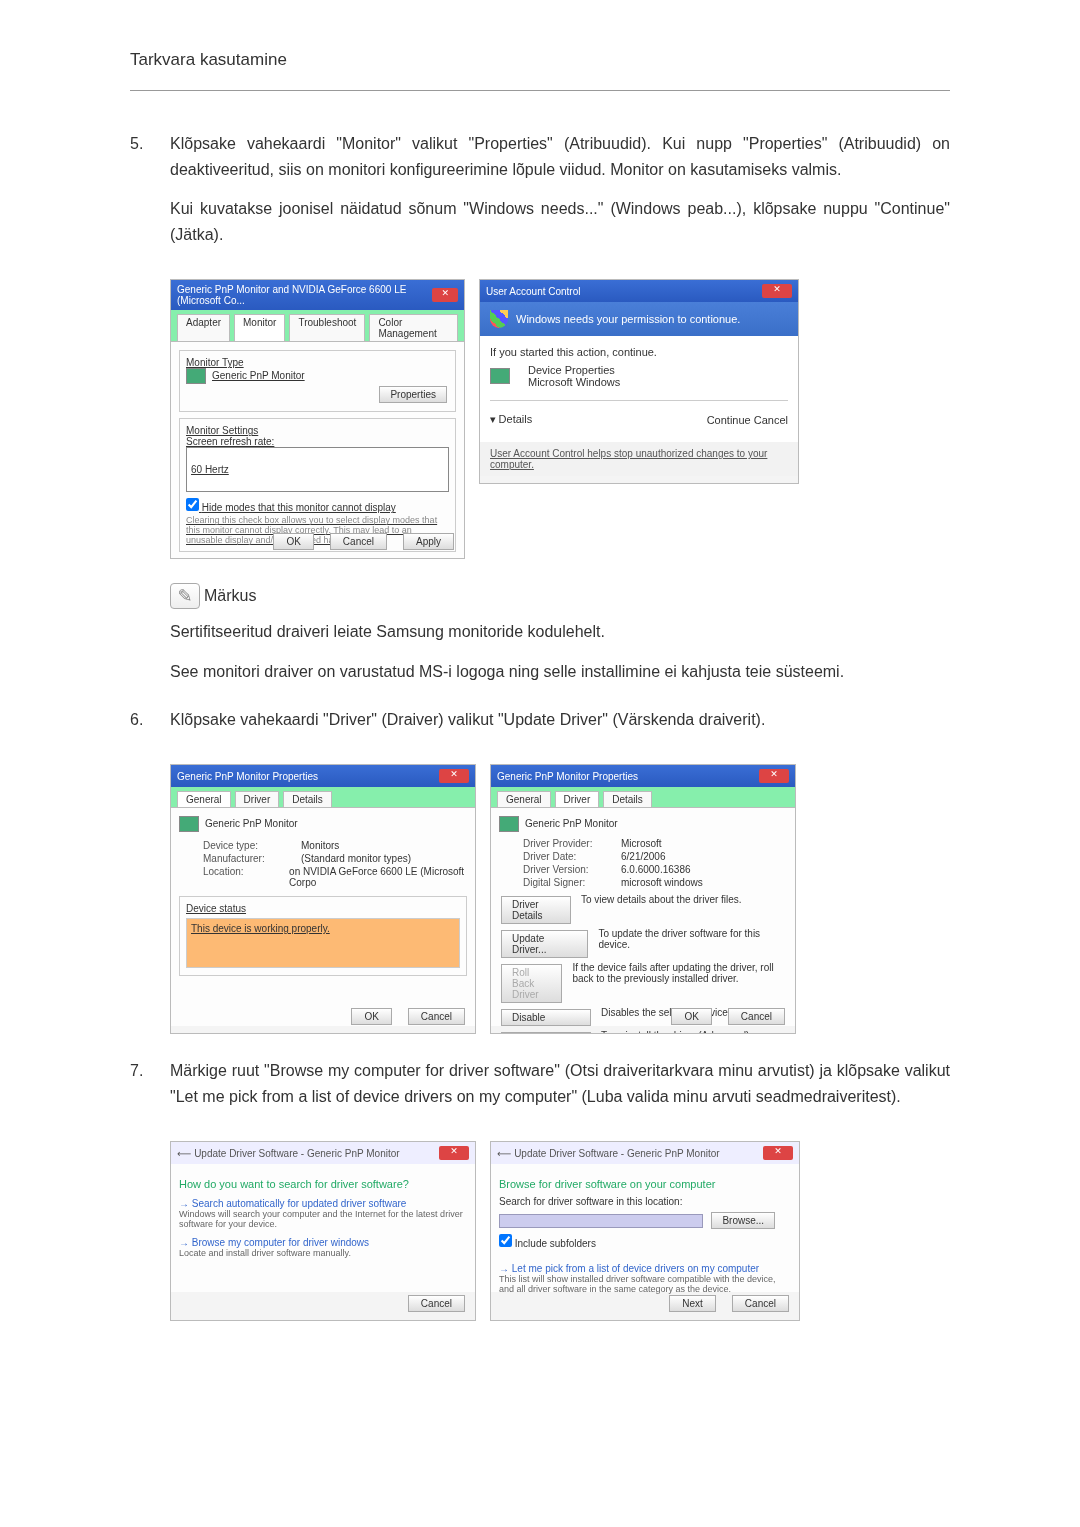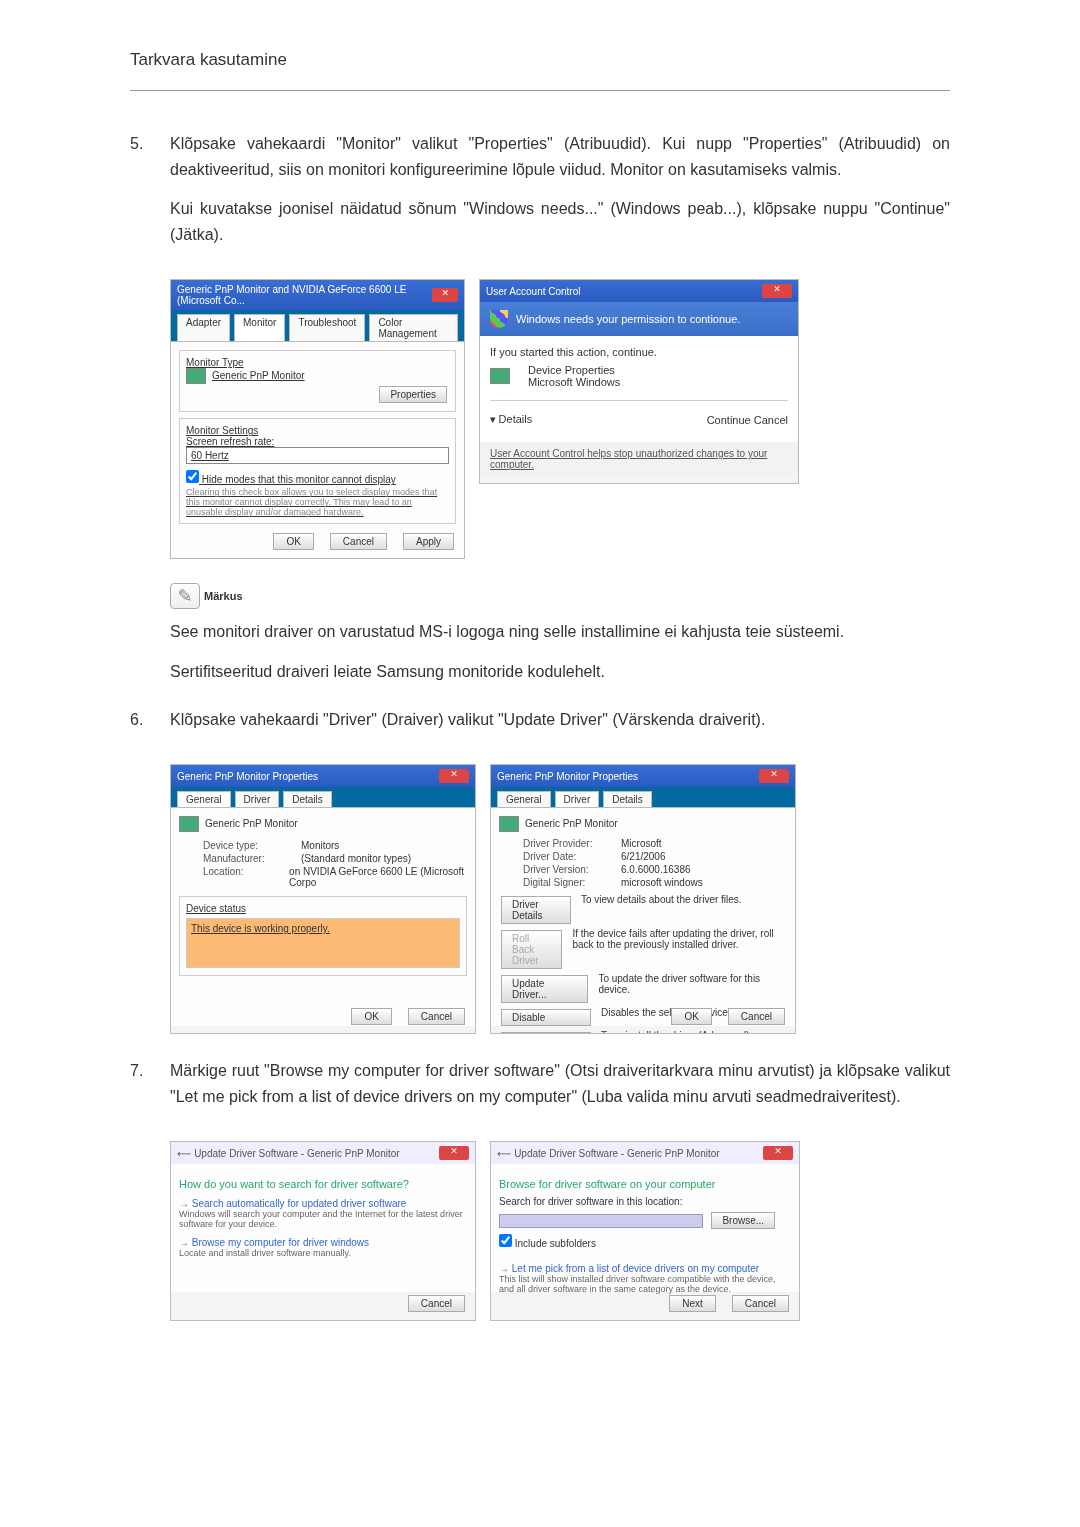--- a/index.html
+++ b/index.html
@@ -63,22 +63,22 @@
     .note-icon {
       width: 30px; height: 26px;
       border: 1px solid #aaa;
       border-radius: 4px;
       display: flex; align-items: center; justify-content: center;
       color: #888;
       font-size: 18px;
       background: linear-gradient(#fff,#eee);
     }
     .note-label {
-      font-weight: bold;
-      font-size: 11px;
+      font-weight: normal;
+      font-size: 16px;
     }
     .note-body {
       margin: 8px 0 22px 40px;
       line-height: 1.6;
       text-align: justify;
     }
     .note-body p { margin-bottom: 14px; }
 
     
     .win-titlebar {
@@ -97,21 +97,21 @@
       height: 14px;
       font-size: 9px;
       text-align: center;
       border-radius: 2px;
     }
     .win-tabs {
       display: flex;
       gap: 4px;
       padding: 4px 6px 0 6px;
       font-size: 10px;
-      background: #0369a1;
+      background: #86efac;
       border-bottom: 1px solid #bbb;
     }
     .win-tab {
       border: 1px solid #bbb;
       border-bottom: none;
       padding: 2px 8px;
       background: #f9f9f9;
     }
     .win-tab.active {
       background: #fff;
@@ -132,21 +132,21 @@
       display: inline-block;
       border: 1px solid #aaa;
       background: linear-gradient(#fff,#ddd);
       padding: 2px 10px;
       font-size: 10px;
       margin: 2px;
     }
     .win-body .dropdown {
       border: 1px solid #888;
       background: #fff;
-      padding: 2px 4px;
+      padding: 16px 4px;
       width: 100%;
     }
     .uac-blue {
       background: linear-gradient(#4a7fd8,#3a6fc8);
       color: #fff;
       padding: 8px 10px;
       font-size: 11px;
       display: flex;
       align-items: center;
       gap: 8px;
@@ -285,22 +285,22 @@
       </div>
       <div class="uac-footer">User Account Control helps stop unauthorized changes to your computer.</div>
     </div>
   </div>
 
   <div class="note-row">
     <span class="note-icon">✎</span>
     <span class="note-label">Märkus</span>
   </div>
   <div class="note-body">
+    <p>Sertifitseeritud draiveri leiate Samsung monitoride kodulehelt.</p>
     <p>See monitori draiver on varustatud MS-i logoga ning selle installimine ei kahjusta teie süsteemi.</p>
-    <p>Sertifitseeritud draiveri leiate Samsung monitoride kodulehelt.</p>
   </div>
 
   <div class="step">
     <div class="step-num">6.</div>
     <div class="step-body">
       <p>Klõpsake vahekaardi "Driver" (Draiver) valikut "Update Driver" (Värskenda draiverit).</p>
     </div>
   </div>
 
   <div class="images-row">
@@ -370,26 +370,26 @@
           <div class="rowline">
               <span class="k">Digital Signer:</span>
               <span>microsoft windows</span>
             </div>
         </div>
         <div class="rowline">
             <span class="btn" style="width:70px">Driver Details</span>
             <span>To view details about the driver files.</span>
           </div>
         <div class="rowline">
+            <span class="btn" style="width:90px">Update Driver...</span>
+            <span>To update the driver software for this device.</span>
+          </div>
+        <div class="rowline">
             <span class="btn" style="width:90px;color:#aaa">Roll Back Driver</span>
             <span>If the device fails after updating the driver, roll back to the previously installed driver.</span>
-          </div>
-        <div class="rowline">
-            <span class="btn" style="width:90px">Update Driver...</span>
-            <span>To update the driver software for this device.</span>
           </div>
         <div class="rowline">
             <span class="btn" style="width:90px">Disable</span>
             <span>Disables the selected device.</span>
           </div>
         <div class="rowline">
             <span class="btn" style="width:90px">Uninstall</span>
             <span>To uninstall the driver (Advanced).</span>
           </div>
         <div class="bottom-btns">

